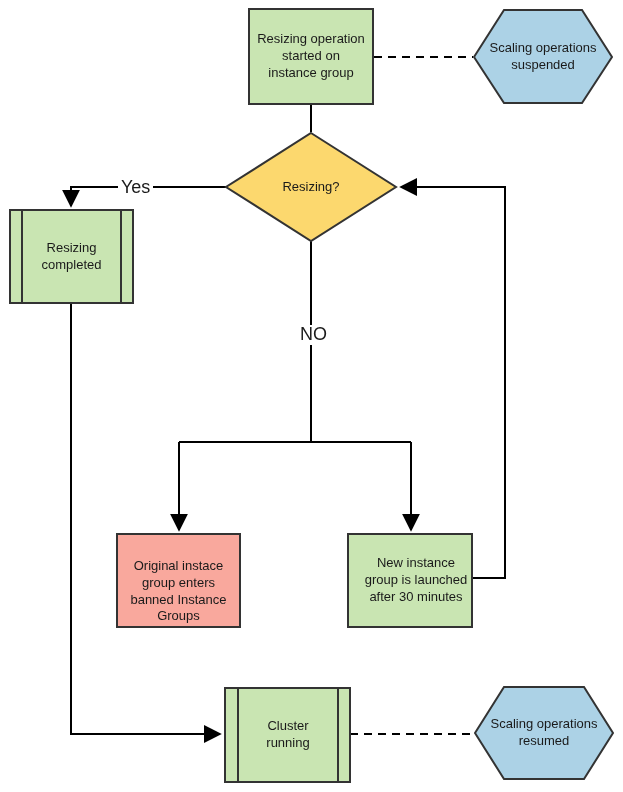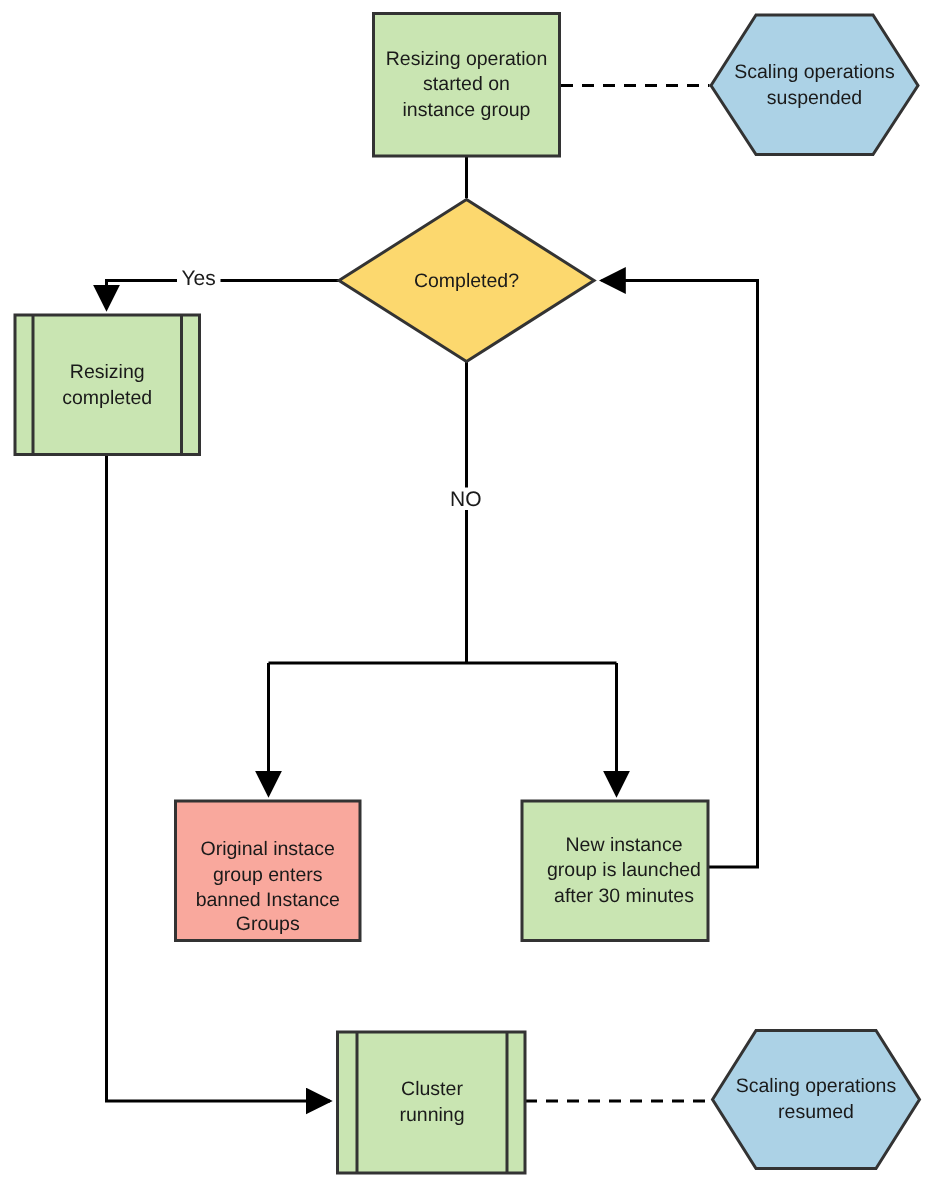--- a/index.html
+++ b/index.html
@@ -17,21 +17,21 @@
     text-align:center;
     white-space:pre-line;
     font-size:13px; line-height:1.3;
     color:#1a1a1a;
     pointer-events:none;
   }
   .edge-label {
     position:absolute;
     background:#ffffff;
     padding:0 3px;
-    font-size:14px; line-height:1.1;
+    font-size:18px; line-height:1.1;
     color:#1a1a1a;
   }
 </style>
 </head>
 <body>
 
 <div class="canvas">
 
   <svg class="layer" viewBox="0 0 623 792">
     <defs>
@@ -76,21 +76,21 @@
     <polygon points="475,733 504,687 584,687 613,733 584,779 504,779" stroke="#333" stroke-width="2" fill="#ACD2E6"></polygon>
   </svg>
 
   <div class="node-label" style="left:249px; top:9px;  width:124px; height:95px;">Resizing operation
 started on
 instance group</div>
 
   <div class="node-label" style="left:474px; top:10px; width:138px; height:93px;">Scaling operations
 suspended</div>
 
-  <div class="node-label" style="left:226px; top:133px; width:170px; height:108px;">Completed?</div>
+  <div class="node-label" style="left:226px; top:133px; width:170px; height:108px;">Resizing?</div>
 
   <div class="node-label" style="left:22px; top:210px; width:99px; height:93px;">Resizing
 completed</div>
 
   <div class="node-label" style="left:117px; top:534px; width:123px; height:115px;">Original instace
 group enters
 banned Instance
 Groups</div>
 
   <div class="node-label" style="left:348px; top:534px; width:136px; height:93px;">New instance

